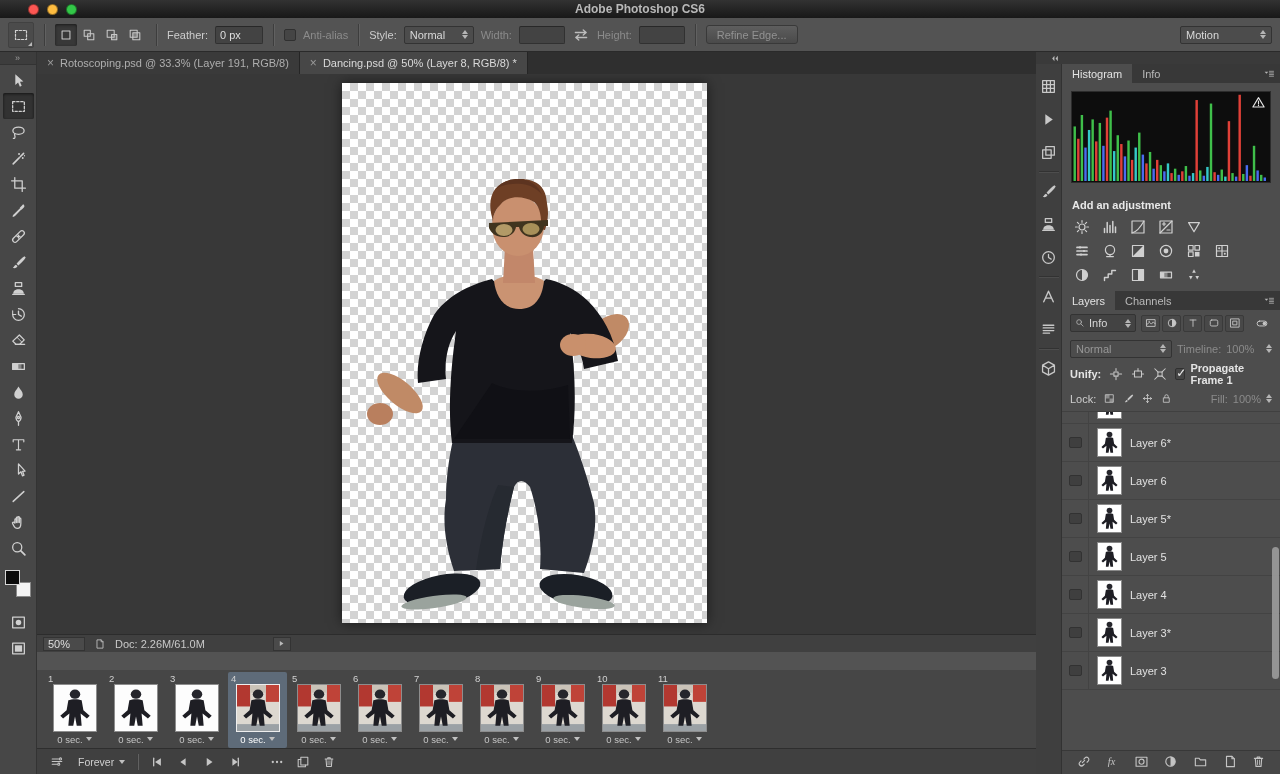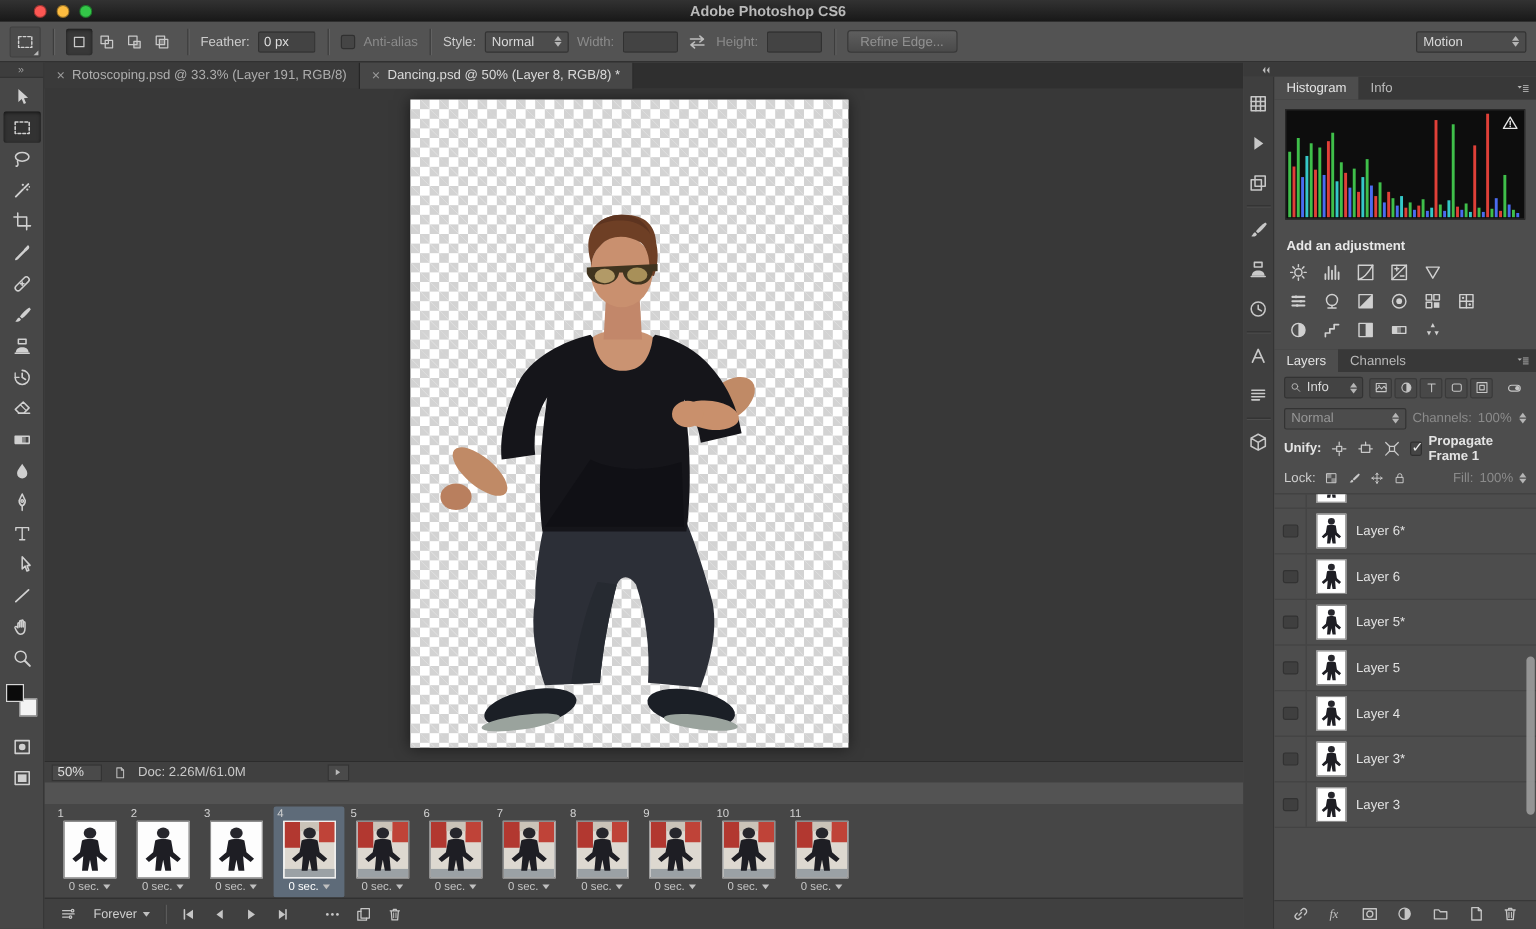--- a/index.html
+++ b/index.html
@@ -961,21 +961,21 @@
           </span>
       </div>
       <div class="lrow">
         <div class="ps-select dim" style="width:102px">
           <span>Normal</span>
           <span class="updn">
               <i class="u"></i>
               <i class="d"></i>
             </span>
         </div>
-        <span class="opt-label dim">Channels:</span>
+        <span class="opt-label dim">Timeline:</span>
         <span class="opt-label dim">100%</span>
         <span class="updn">
             <i class="u"></i>
             <i class="d"></i>
           </span>
       </div>
       <div class="lrow">
         <span class="bold-label">Unify:</span>
         <div id="unify-btns" style="display:flex;gap:2px">
             <div class="ubtn">

